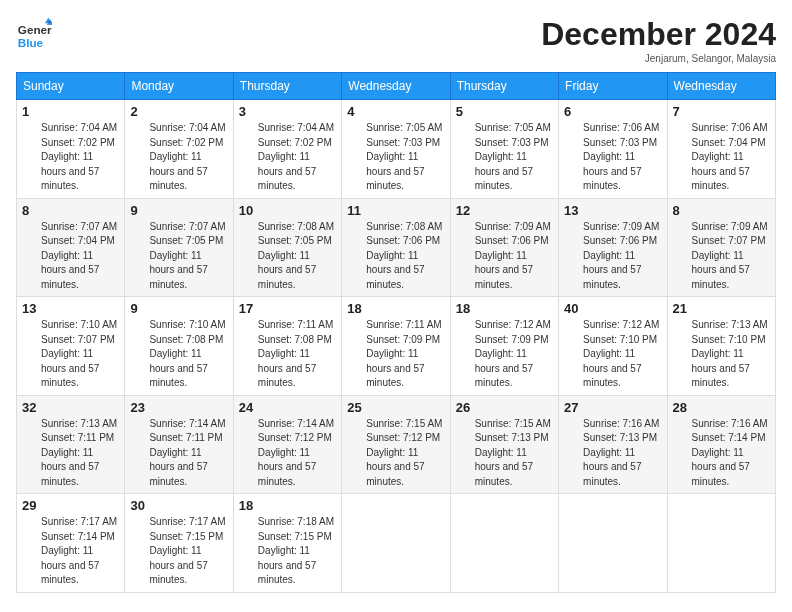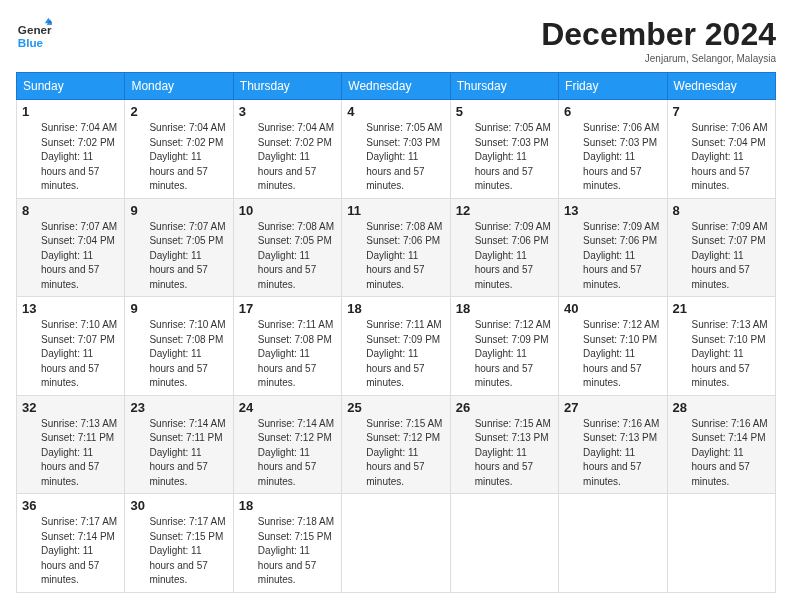--- a/index.html
+++ b/index.html
@@ -337,21 +337,21 @@
         <span class="day-num">28</span>
         <div class="day-info">
           Sunrise: 7:16 AM<br>
           Sunset: 7:14 PM<br>
           Daylight: 11 hours and 57 minutes.
         </div>
       </td>
       </tr>
       <tr>
         <td>
-        <span class="day-num">36</span>
+        <span class="day-num">29</span>
         <div class="day-info">
           Sunrise: 7:17 AM<br>
           Sunset: 7:14 PM<br>
           Daylight: 11 hours and 57 minutes.
         </div>
       </td>
         <td>
         <span class="day-num">30</span>
         <div class="day-info">
           Sunrise: 7:17 AM<br>

